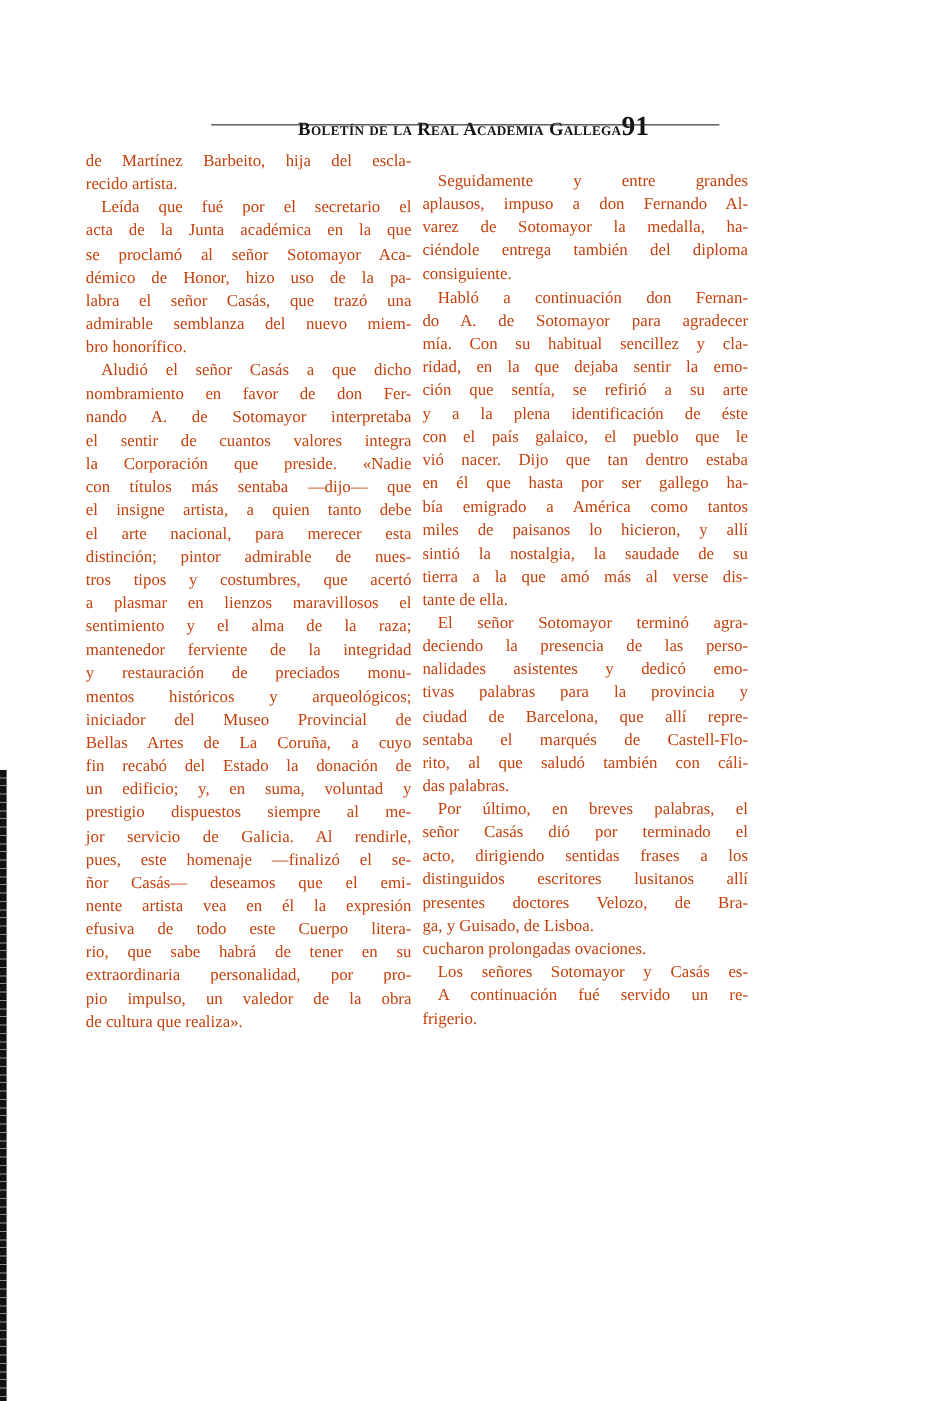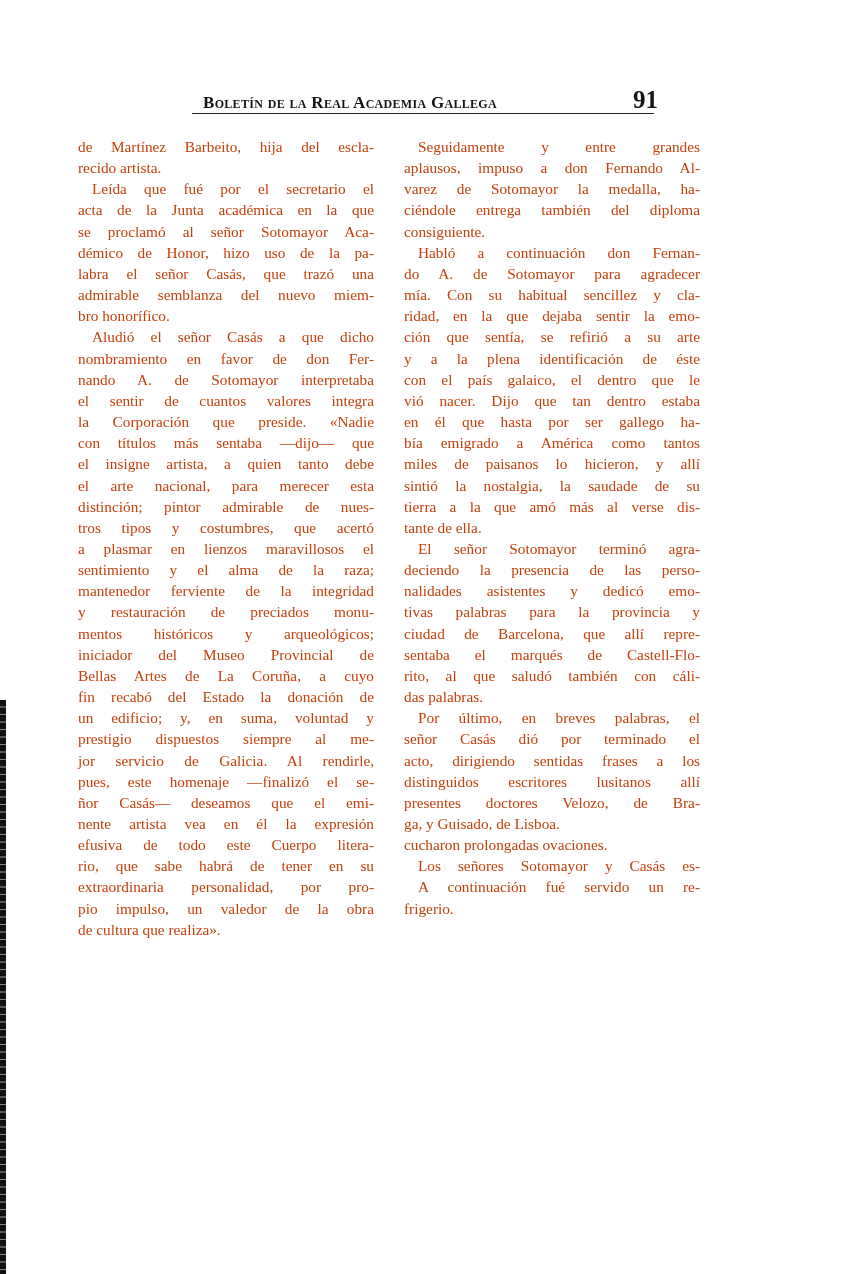--- a/index.html
+++ b/index.html
@@ -19,25 +19,25 @@
       position: absolute;
       left: 0;
       top: 700px;
       width: 6px;
       height: 574px;
       background: repeating-linear-gradient(to bottom, #111 0px, #111 6px, #555 6px, #555 8px, #111 8px, #111 14px, #888 14px, #888 15px);
     }
     .header {
       position: absolute;
       left: 203px;
-      top: 86px;
+      top: 102px;
       width: 455px;
       height: 24px;
       display: flex;
-      justify-content: space-between;
+      justify-content: center;
       align-items: baseline;
     }
     .running-title {
       font-family: "Liberation Serif", serif;
       font-variant: small-caps;
       font-weight: bold;
       font-size: 17px;
       letter-spacing: 0.3px;
       color: #151515;
     }
@@ -59,21 +59,21 @@
       position: absolute;
       top: 136px;
       width: 296px;
       font-family: "Liberation Serif", serif;
       font-size: 15.3px;
       line-height: 21.15px;
       text-align: justify;
       color: #c2410c;
     }
     .col-left { left: 78px; }
-    .col-right { left: 404px; }
+    .col-right { left: 384px; margin-top: 18px; }
     .column .line {
       display: block;
       text-align: justify;
       text-align-last: justify;
       white-space: nowrap;
     }
     .column .line.last {
       text-align-last: left;
     }
     .column .line.indent {
@@ -136,21 +136,21 @@
     <span class="line">aplausos, impuso a don Fernando Al-</span>
     <span class="line">varez de Sotomayor la medalla, ha-</span>
     <span class="line">ciéndole entrega también del diploma</span>
     <span class="line last">consiguiente.</span>
     <span class="line indent">Habló a continuación don Fernan-</span>
     <span class="line">do A. de Sotomayor para agradecer</span>
     <span class="line">mía. Con su habitual sencillez y cla-</span>
     <span class="line">ridad, en la que dejaba sentir la emo-</span>
     <span class="line">ción que sentía, se refirió a su arte</span>
     <span class="line">y a la plena identificación de éste</span>
-    <span class="line">con el país galaico, el dentro que le</span>
+    <span class="line">con el país galaico, el pueblo que le</span>
     <span class="line">vió nacer. Dijo que tan dentro estaba</span>
     <span class="line">en él que hasta por ser gallego ha-</span>
     <span class="line">bía emigrado a América como tantos</span>
     <span class="line">miles de paisanos lo hicieron, y allí</span>
     <span class="line">sintió la nostalgia, la saudade de su</span>
     <span class="line">tierra a la que amó más al verse dis-</span>
     <span class="line last">tante de ella.</span>
     <span class="line indent">El señor Sotomayor terminó agra-</span>
     <span class="line">deciendo la presencia de las perso-</span>
     <span class="line">nalidades asistentes y dedicó emo-</span>

